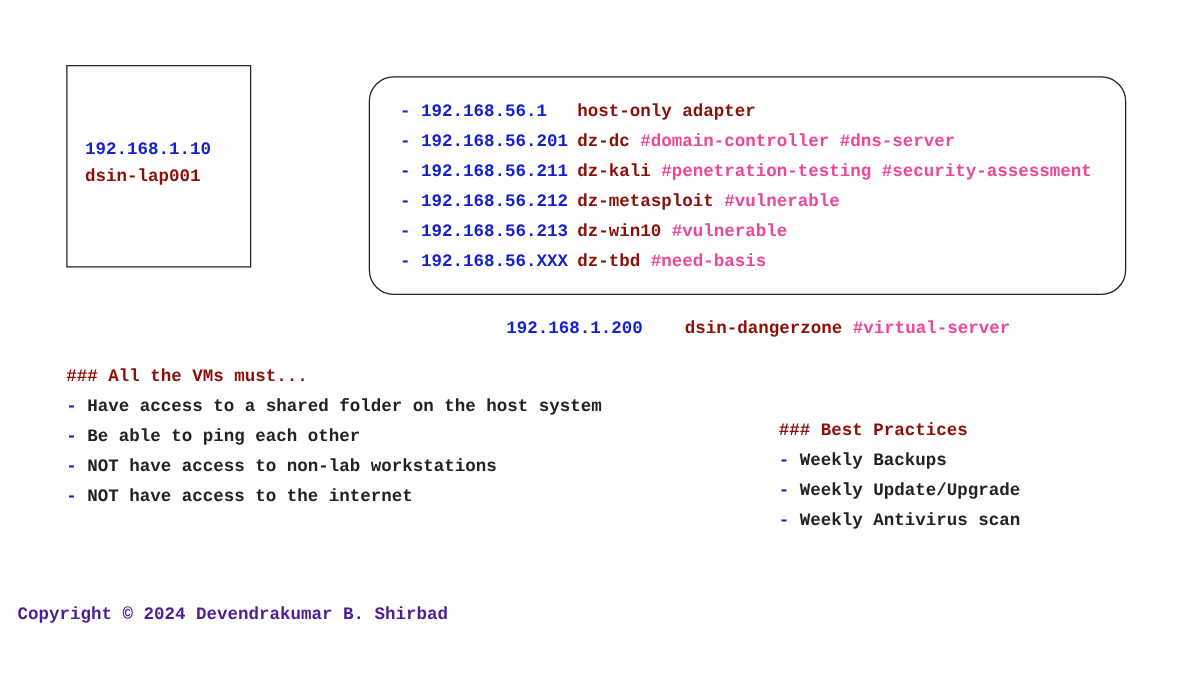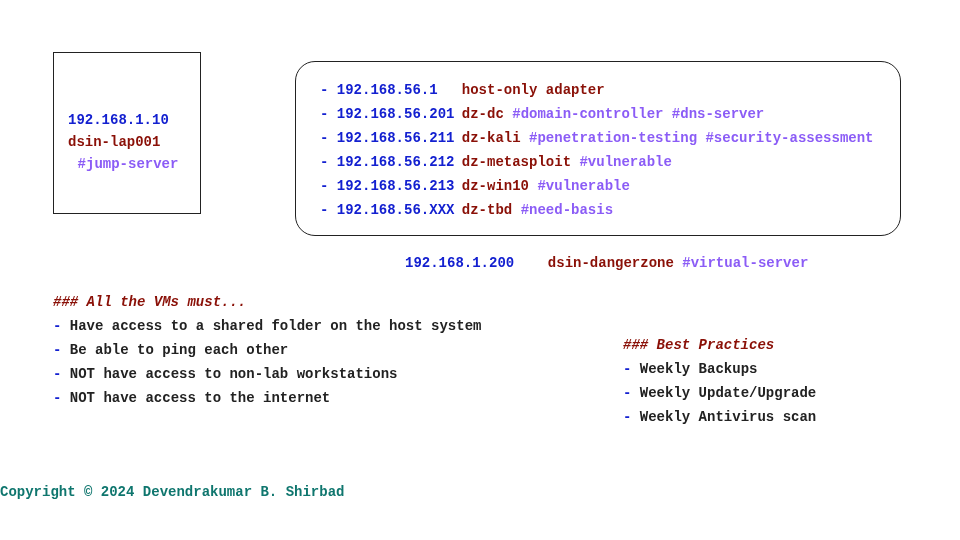--- a/index.html
+++ b/index.html
@@ -69,58 +69,57 @@
     height: 100px;
     background: #ffffff;
   }
   .host-label {
     position: absolute;
     left: 405px;
     top: 255px;
   }
   .ip       { color: #1320d0; }
   .hostname { color: #8a1007; }
-  .hashtag  { color: #8b5cf6; text-align: center; }
+  .hashtag  { color: #ec4899; }
   .dash     { color: #1320d0; }
   .bodytext { color: #222; }
-  .heading  { color: #8a1007; font-style: italic; }
+  .heading  { color: #8a1007; }
   .rules-left {
     position: absolute;
     left: 53px;
     top: 290px;
     line-height: 24px;
   }
   .rules-right {
     position: absolute;
     left: 623px;
     top: 290px;
     line-height: 24px;
     margin-top: 43px;
   }
   .copyright {
     position: absolute;
-    left: 0;
+    left: 14px;
     top: 484px;
-    color: #0f766e;
+    color: #4c1d95;
   }
   .pad-ip { display: inline-block; min-width: 125px; }
 </style>
 </head>
 <body>
 
 <div class="wrap">
 
   <div class="box-host"></div>
   <div class="mask-left"></div>
   <div class="mask-right"></div>
 
   <div class="box-jump">
     <div class="ip">192.168.1.10</div>
     <div class="hostname">dsin-lap001</div>
-    <div class="hashtag">#jump-server</div>
   </div>
 
   <div class="box-vms">
     <div><span class="dash">- </span><span class="ip pad-ip">192.168.56.1</span><span class="hostname">host-only adapter</span> <span class="hashtag"></span></div>
     <div><span class="dash">- </span><span class="ip pad-ip">192.168.56.201</span><span class="hostname">dz-dc</span> <span class="hashtag">#domain-controller #dns-server</span></div>
     <div><span class="dash">- </span><span class="ip pad-ip">192.168.56.211</span><span class="hostname">dz-kali</span> <span class="hashtag">#penetration-testing #security-assessment</span></div>
     <div><span class="dash">- </span><span class="ip pad-ip">192.168.56.212</span><span class="hostname">dz-metasploit</span> <span class="hashtag">#vulnerable</span></div>
     <div><span class="dash">- </span><span class="ip pad-ip">192.168.56.213</span><span class="hostname">dz-win10</span> <span class="hashtag">#vulnerable</span></div>
     <div><span class="dash">- </span><span class="ip pad-ip">192.168.56.XXX</span><span class="hostname">dz-tbd</span> <span class="hashtag">#need-basis</span></div>
   </div>

